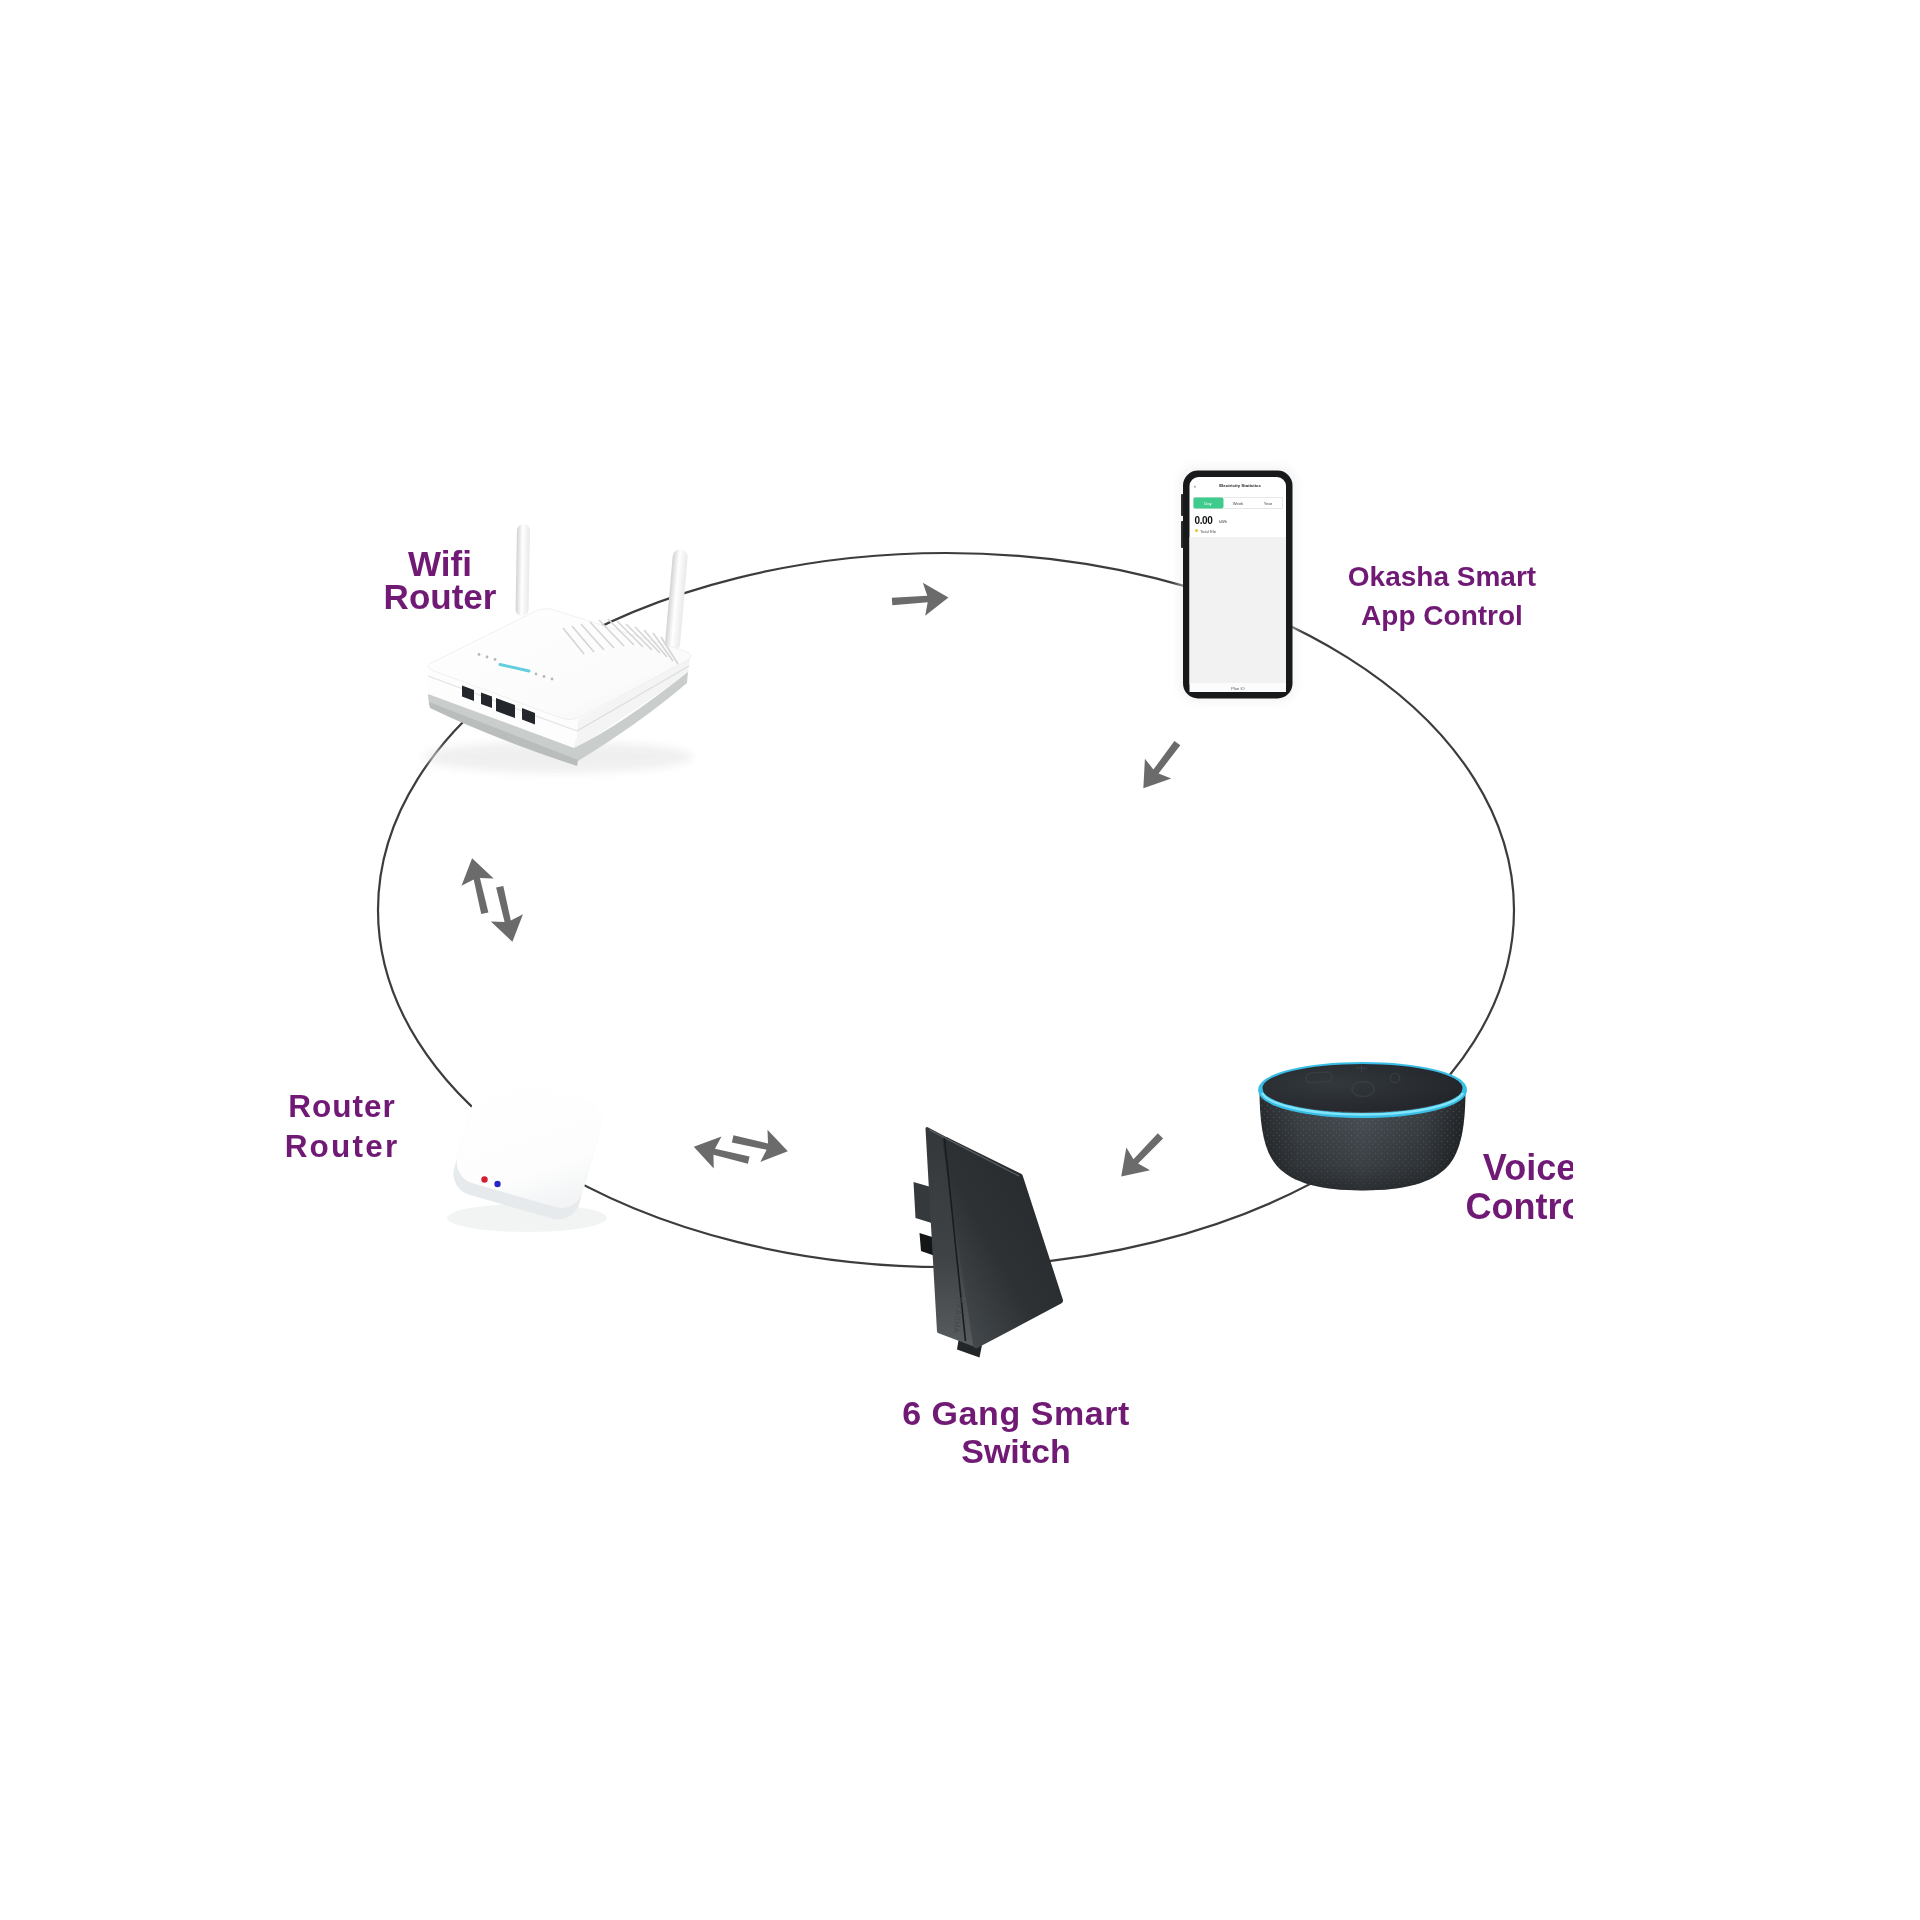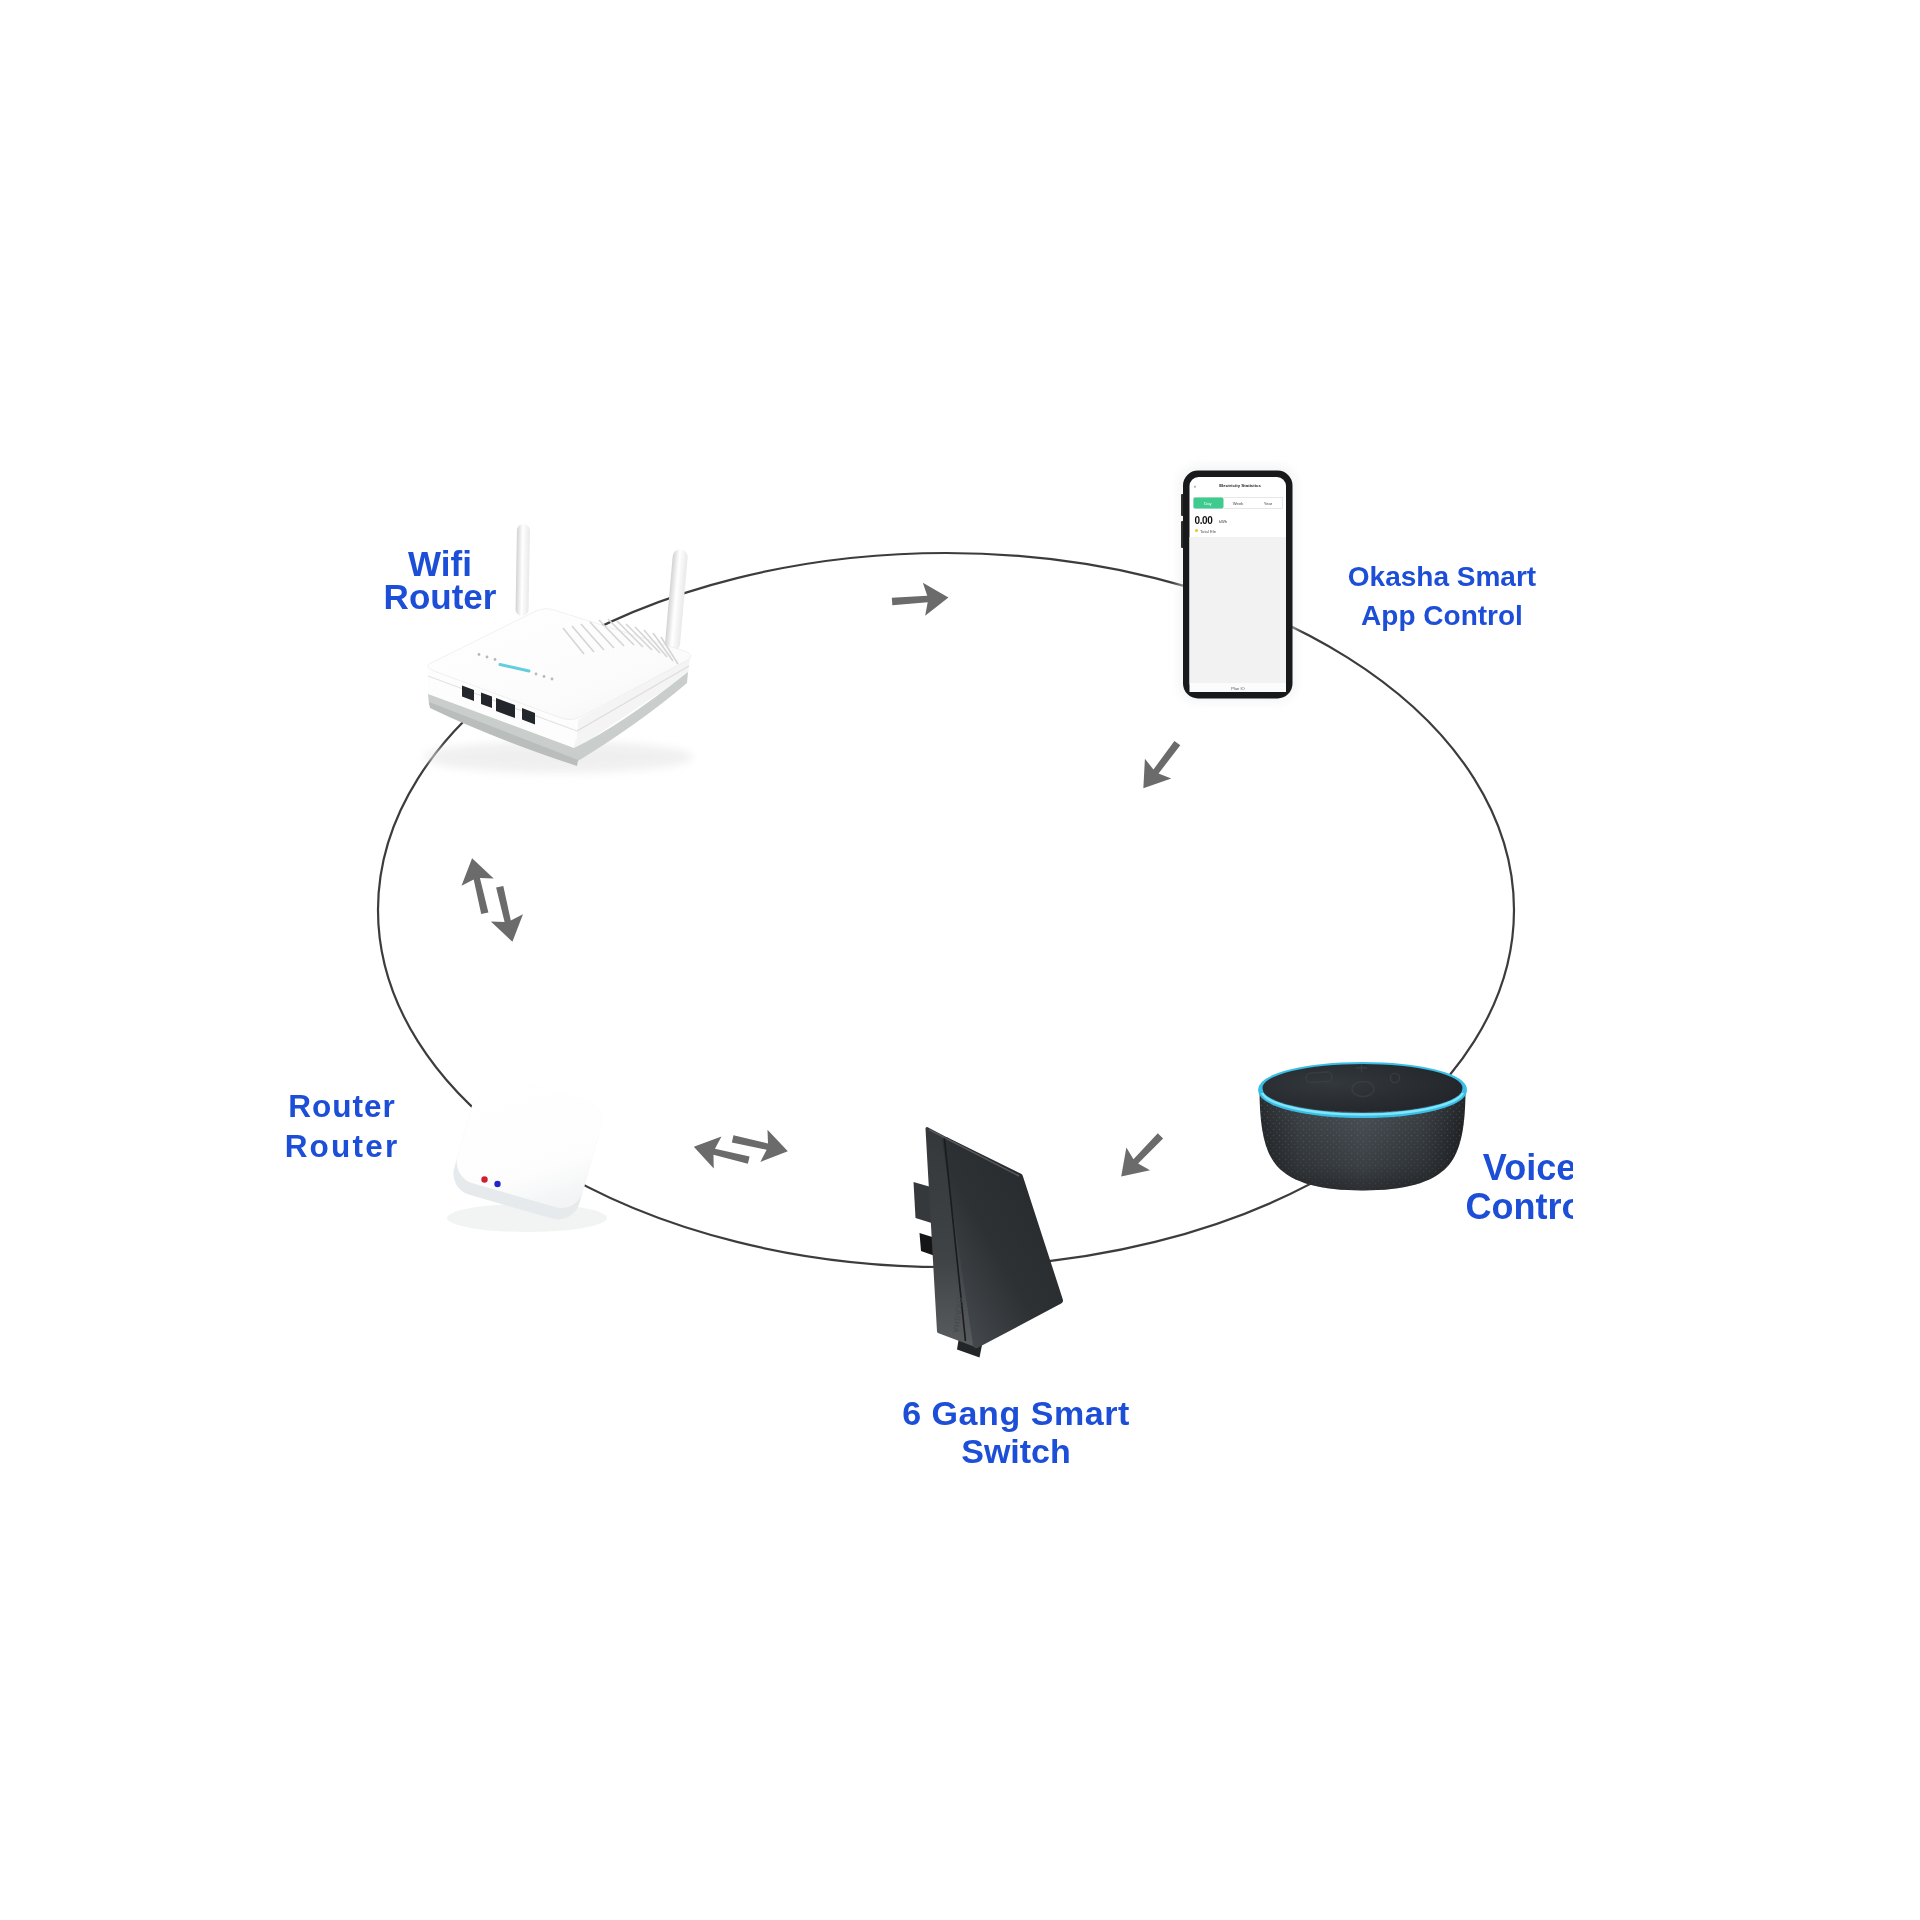--- a/index.html
+++ b/index.html
@@ -1,17 +1,17 @@
 <!DOCTYPE html>
 <html><head>
 <meta charset="utf-8">
 <style>
 html,body{margin:0;padding:0;background:#ffffff;}
 .page{position:relative;width:1573px;height:1920px;background:#ffffff;overflow:hidden;font-family:"Liberation Sans",sans-serif;}
-.lbl{position:absolute;color:#1d4ed8;font-weight:bold;text-align:center;transform:translateX(-50%);white-space:nowrap;}
+.lbl{position:absolute;color:#701a75;font-weight:bold;text-align:center;transform:translateX(-50%);white-space:nowrap;}
 svg{position:absolute;left:0;top:0;}
 </style>
 </head>
 <body>
 <div class="page">
 <svg width="1920" height="1920" viewBox="0 0 1920 1920">
   <defs>
     <linearGradient id="antG" x1="0" y1="0" x2="1" y2="0">
       <stop offset="0" stop-color="#d2d2d2"></stop>
           <stop offset="0.45" stop-color="#ffffff"></stop>

